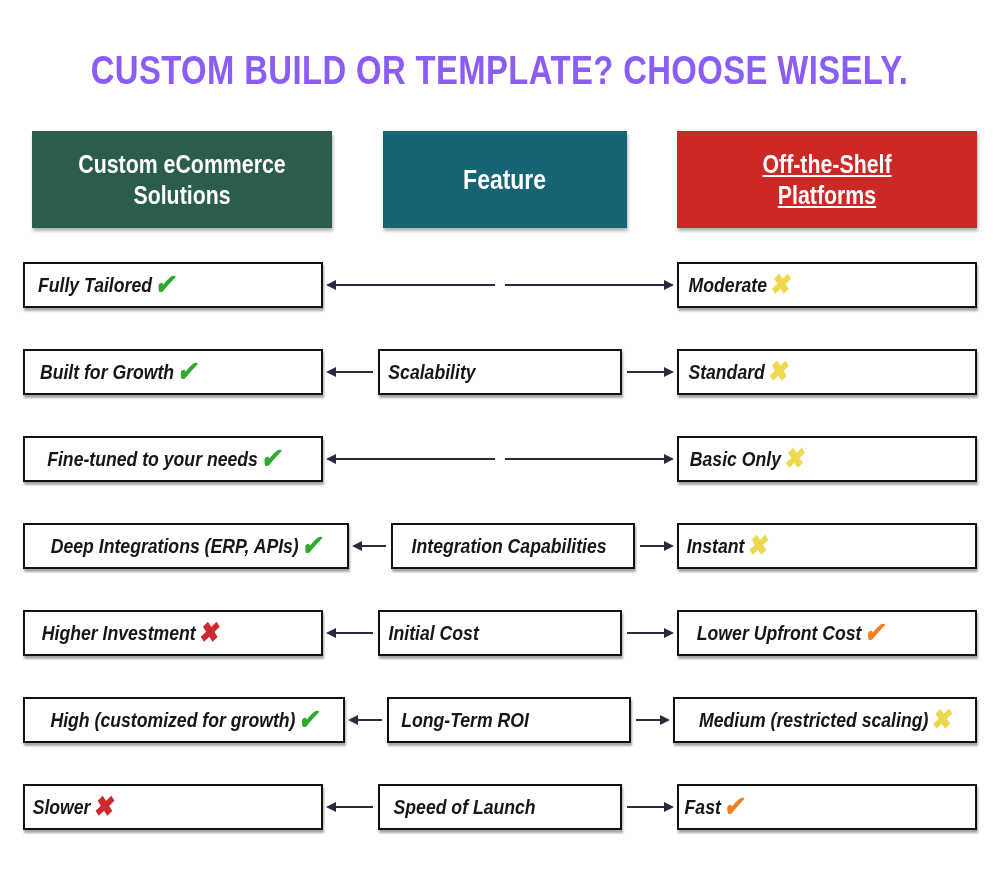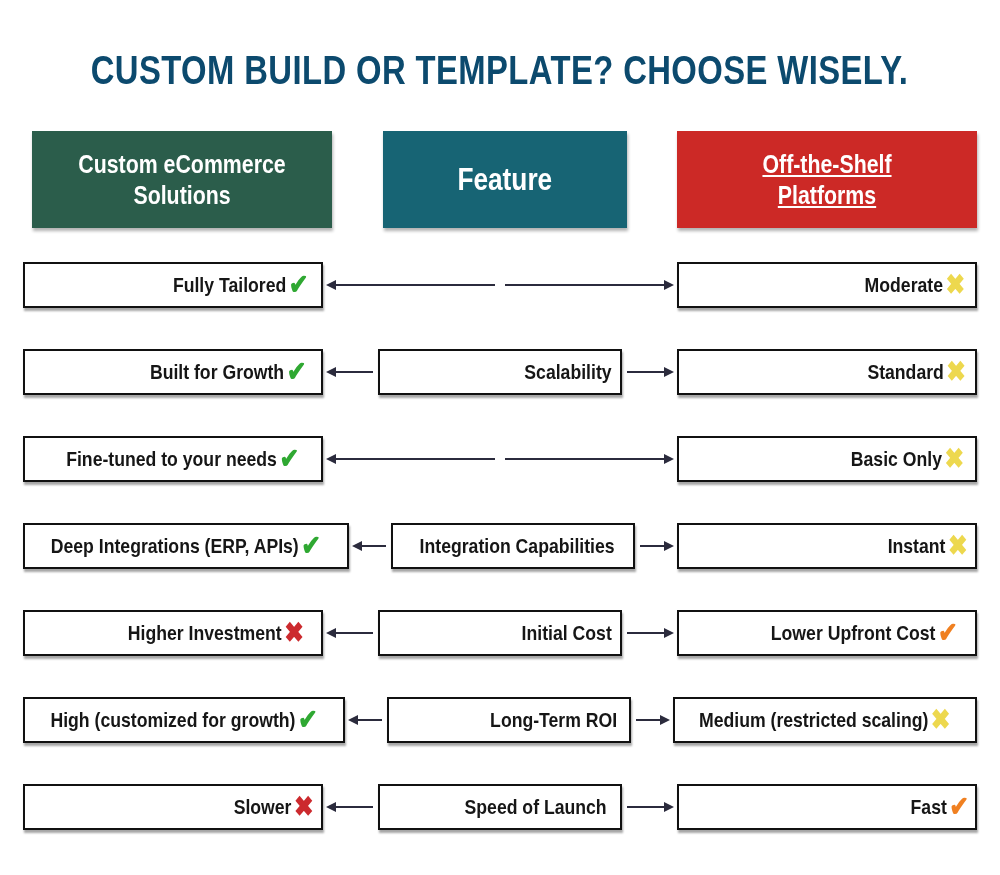--- a/index.html
+++ b/index.html
@@ -24,21 +24,21 @@
   }
   .cnd{display:inline-block;transform:scaleX(0.82);transform-origin:center;white-space:nowrap;}
 
   
   .title{
     margin-top:48px;
     text-align:center;
     font-size:40px;
     font-weight:800;
     letter-spacing:0.5px;
-    color:#0c4a6e;
+    color:#8b5cf6;
   }
 
   
   .hdr-row{
     display:flex;
     align-items:stretch;
     padding:0 23px;
     margin-top:38px;
     height:97px;
     margin-left:9px;
@@ -47,42 +47,43 @@
     display:flex;align-items:center;justify-content:center;
     color:#ffffff;
     font-weight:700;
     font-size:26px;
     line-height:1.18;
     text-align:center;
     box-shadow:1px 3px 3px rgba(0,0,0,0.3);
   }
   .hdr-left{flex:0 0 300px;background:var(--green-hdr);}
   .hdr-right{flex:0 0 300px;background:var(--red-hdr);text-decoration:underline;}
-  .hdr-center{flex:0 0 244px;background:var(--teal-hdr);font-size:32px;justify-content:center;}
+  .hdr-center{flex:0 0 244px;background:var(--teal-hdr);font-size:28px;justify-content:center;}
   .hdr-gap{flex:1 1 auto;}
   .hdr .cnd{max-width:280px;white-space:normal;}
 
   
   .rows{margin-top:34px;}
   .row{
     display:flex;
     align-items:center;
     padding:0 23px;
     height:46px;
     margin-bottom:41px;
   }
   .cell{
     height:46px;
     background:#ffffff;
     border:2.5px solid var(--ink);
     box-shadow:1px 3px 2px rgba(0,0,0,0.35);
-    display:flex;align-items:center;justify-content:flex-end;
+    display:flex;align-items:center;justify-content:flex-start;
     font-weight:700;
     font-size:21px;
     color:#161616;
+    font-style:italic;
   }
   .cell-side{flex:0 0 300px;}
   .cell-feature{flex:0 0 244px;}
   .cell-inner{
     display:inline-flex;align-items:center;gap:2px;
     transform:scaleX(0.84);transform-origin:center;white-space:nowrap;
   }
   .mark{font-size:28px;line-height:1;font-weight:700;margin-left:1px;}
   .m-check-green{color:var(--check-green);}
   .m-check-orange{color:var(--check-orange);}

